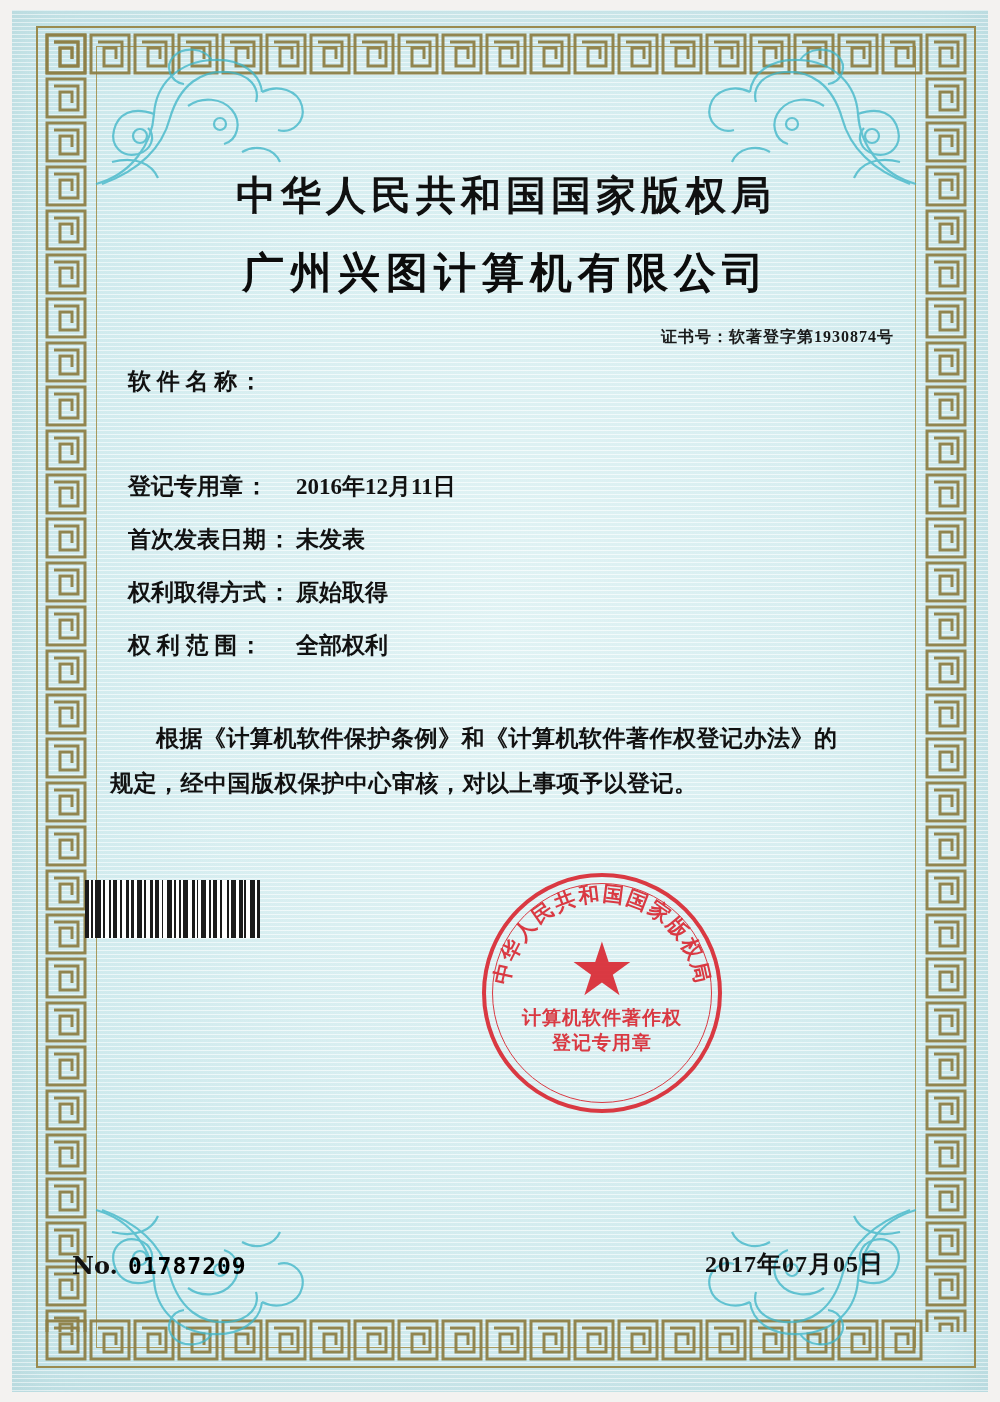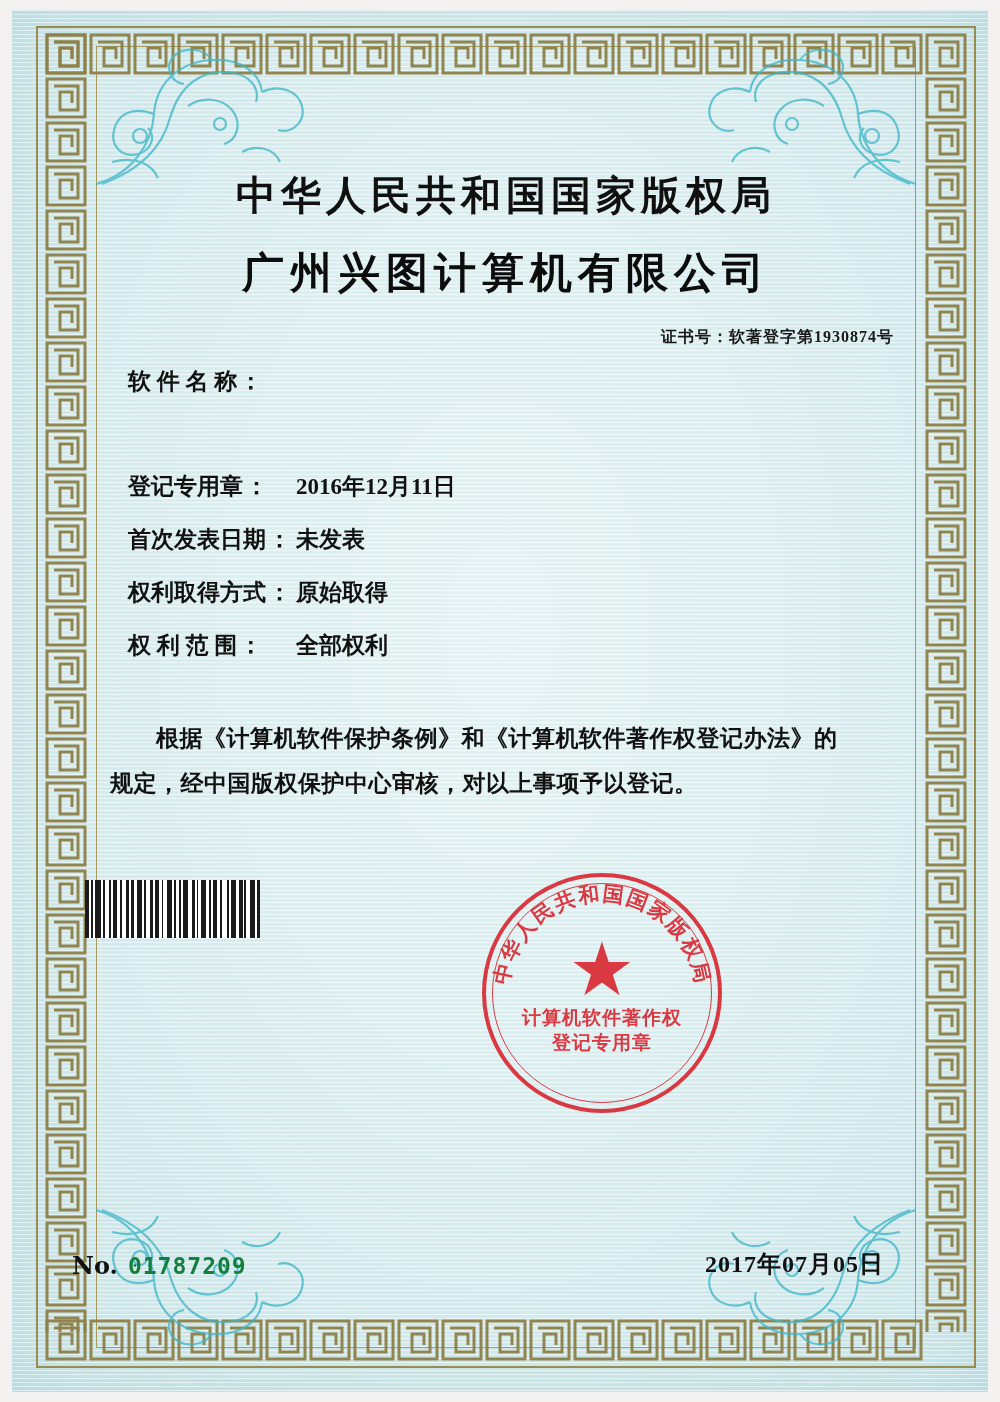--- a/index.html
+++ b/index.html
@@ -240,21 +240,21 @@
   .footer-no {
     position: absolute;
     left: 72px;
     bottom: 122px;
     font-family: "DejaVu Serif", "Liberation Serif", serif;
     font-size: 24px;
     font-weight: bold;
     color: #111;
   }
   .footer-no .num {
-    color: #15803d;
+    color: #000000;
     font-family: "DejaVu Sans Mono", monospace;
     font-size: 23px;
     letter-spacing: 1px;
     margin-left: 10px;
   }
   .footer-date {
     position: absolute;
     right: 128px;
     bottom: 122px;
     font-size: 24px;

